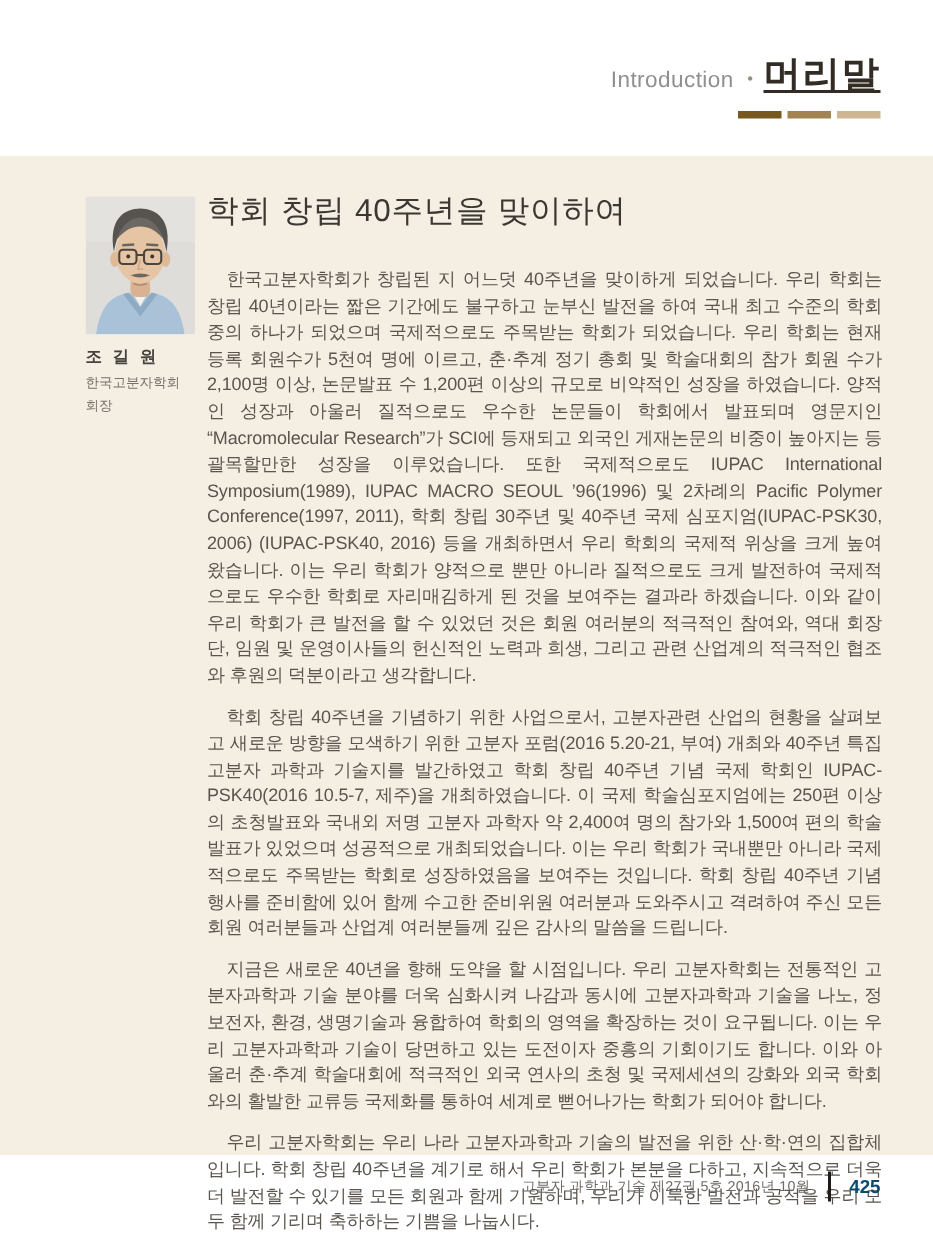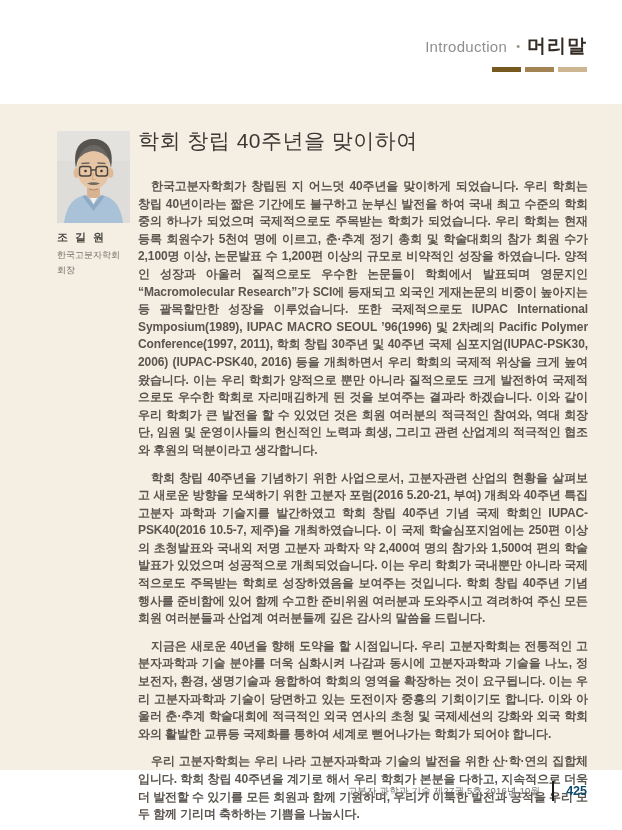--- a/index.html
+++ b/index.html
@@ -26,24 +26,25 @@
     letter-spacing: 0.3px;
     vertical-align: baseline;
   }
   .eyebrow-dot {
     font-size: 11px;
     color: #9a8e80;
     margin: 0 7px 0 9px;
     vertical-align: 2px;
   }
   .eyebrow-ko {
-    font-size: 19px;
+    font-size: 25px;
     font-weight: bold;
     color: #332c25;
     letter-spacing: 1px;
+    text-decoration: underline;
   }
   .header-bars {
     margin-top: 8px;
     display: flex;
     justify-content: flex-end;
     gap: 4px;
   }
   .header-bars .bar {
     display: inline-block;
     width: 29px;
@@ -111,21 +112,20 @@
     letter-spacing: 0.5px;
   }
   .article p {
     margin: 0 0 10px 0;
     font-size: 12px;
     line-height: 17.6px;
     color: #5a554e;
     text-align: justify;
     text-indent: 13px;
     letter-spacing: -0.1px;
-    font-weight: bold;
   }
 
   
   .page-footer {
     position: absolute;
     top: 781px;
     right: 35px;
     display: flex;
     align-items: center;
     gap: 12px;

